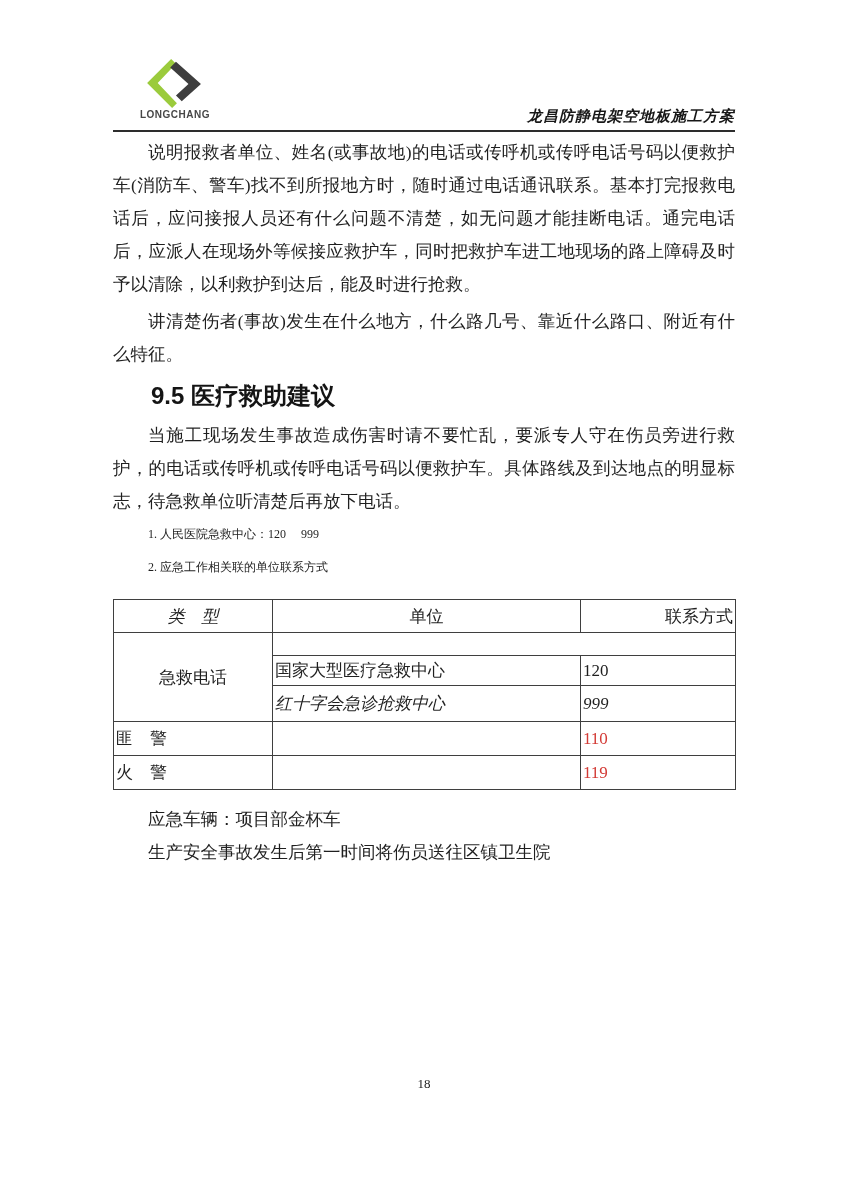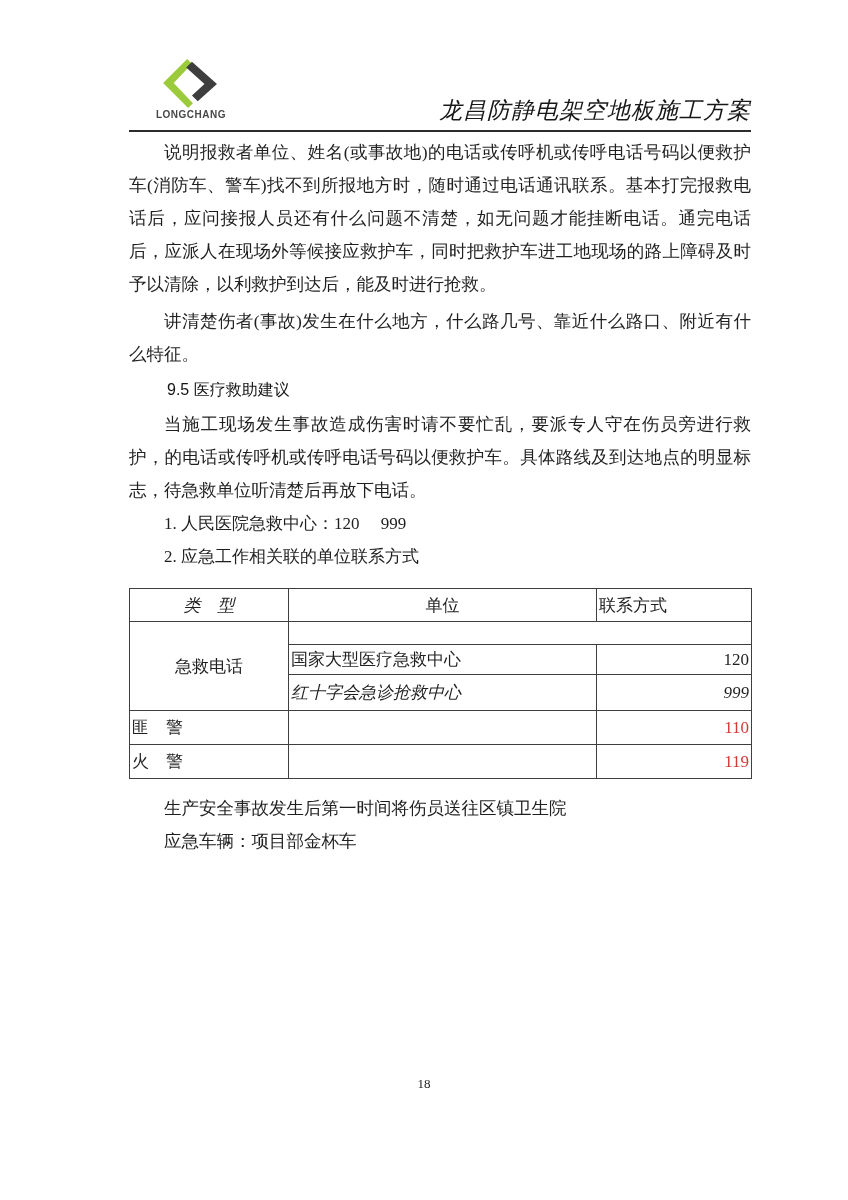--- a/index.html
+++ b/index.html
@@ -7,21 +7,21 @@
   body { font-family: "Liberation Serif", "DejaVu Serif", serif; color: #1f1f1f; }
   .page {
     position: relative;
     width: 848px;
     height: 1200px;
     background: #ffffff;
     overflow: hidden;
   }
   .content {
     position: absolute;
-    left: 129px;
+    left: 113px;
     width: 622px;
     top: 0;
   }
   
   .doc-header {
     position: relative;
     margin-top: 58px;
     height: 70px;
   }
   .logo-block {
@@ -38,22 +38,22 @@
     font-weight: bold;
     letter-spacing: 0.5px;
     color: #474747;
     margin-top: 1px;
     white-space: nowrap;
   }
   .doc-title {
     position: absolute;
     right: 0;
     bottom: 2px;
-    font-size: 23px;
-    font-weight: normal;
+    font-size: 15px;
+    font-weight: bold;
     font-style: italic;
     color: #171717;
     letter-spacing: 1px;
     white-space: nowrap;
     text-align: center;
   }
   .header-rule {
     margin-top: 2px;
     border-top: 2px solid #2d2d2d;
     height: 0;
@@ -61,54 +61,54 @@
   
   .para {
     font-size: 17.5px;
     line-height: 33px;
     text-align: justify;
     text-indent: 2em;
     margin-top: 4px;
   }
   .section-heading {
     font-family: "Liberation Sans", "DejaVu Sans", sans-serif;
-    font-size: 16px;
-    font-weight: normal;
+    font-size: 24px;
+    font-weight: bold;
     color: #141414;
     margin: 9px 0 7px 38px;
   }
   .list-line {
-    font-size: 17px;
+    font-size: 12px;
     line-height: 33px;
     margin-left: 35px;
   }
   
   table.contacts {
     border-collapse: collapse;
     table-layout: fixed;
     width: 622px;
     margin-top: 15px;
     font-size: 17px;
   }
   table.contacts td {
     border: 1px solid #3f3f3f;
     padding: 0 2px;
     vertical-align: middle;
   }
   td.th-type { text-align: center; font-style: italic; }
   td.th-unit { text-align: center; }
-  td.th-contact { text-align: left; padding-left: 10px; vertical-align: top; padding-top: 5px; margin-top: 47px; }
+  td.th-contact { text-align: right; padding-left: 10px; vertical-align: top; padding-top: 5px; margin-top: 47px; }
   td.cell-typelabel {
     vertical-align: top;
     text-align: center;
     padding-top: 3px;
   }
   td.cell-spanempty { border-right: none; }
   td.cell-unit { text-align: left; padding-left: 10px; }
-  td.cell-contact { text-align: right; }
+  td.cell-contact { text-align: left; }
   td.cell-rowlabel { text-align: left; padding-left: 14px; }
   .red { color: #d33a35; }
   tr.r-head   { height: 33px; }
   tr.r-blank  { height: 23px; }
   tr.r-unit1  { height: 30px; }
   tr.r-unit2  { height: 36px; font-style: italic; }
   tr.r-police { height: 34px; }
   tr.r-fire   { height: 34px; }
   
   .after-line {
@@ -187,20 +187,20 @@
       </tr>
       <tr class="r-fire">
         <td class="cell-rowlabel">火　警</td>
         <td class="cell-unit"></td>
         <td class="cell-contact red">119</td>
       </tr>
     </tbody>
       </table>
 
     <div class="after-block">
+      <div class="after-line">应急车辆：项目部金杯车</div>
       <div class="after-line">生产安全事故发生后第一时间将伤员送往区镇卫生院</div>
-      <div class="after-line">应急车辆：项目部金杯车</div>
     </div>
 
   </div>
 
   <div class="page-number">18</div>
 </div>
 
 </body></html>

